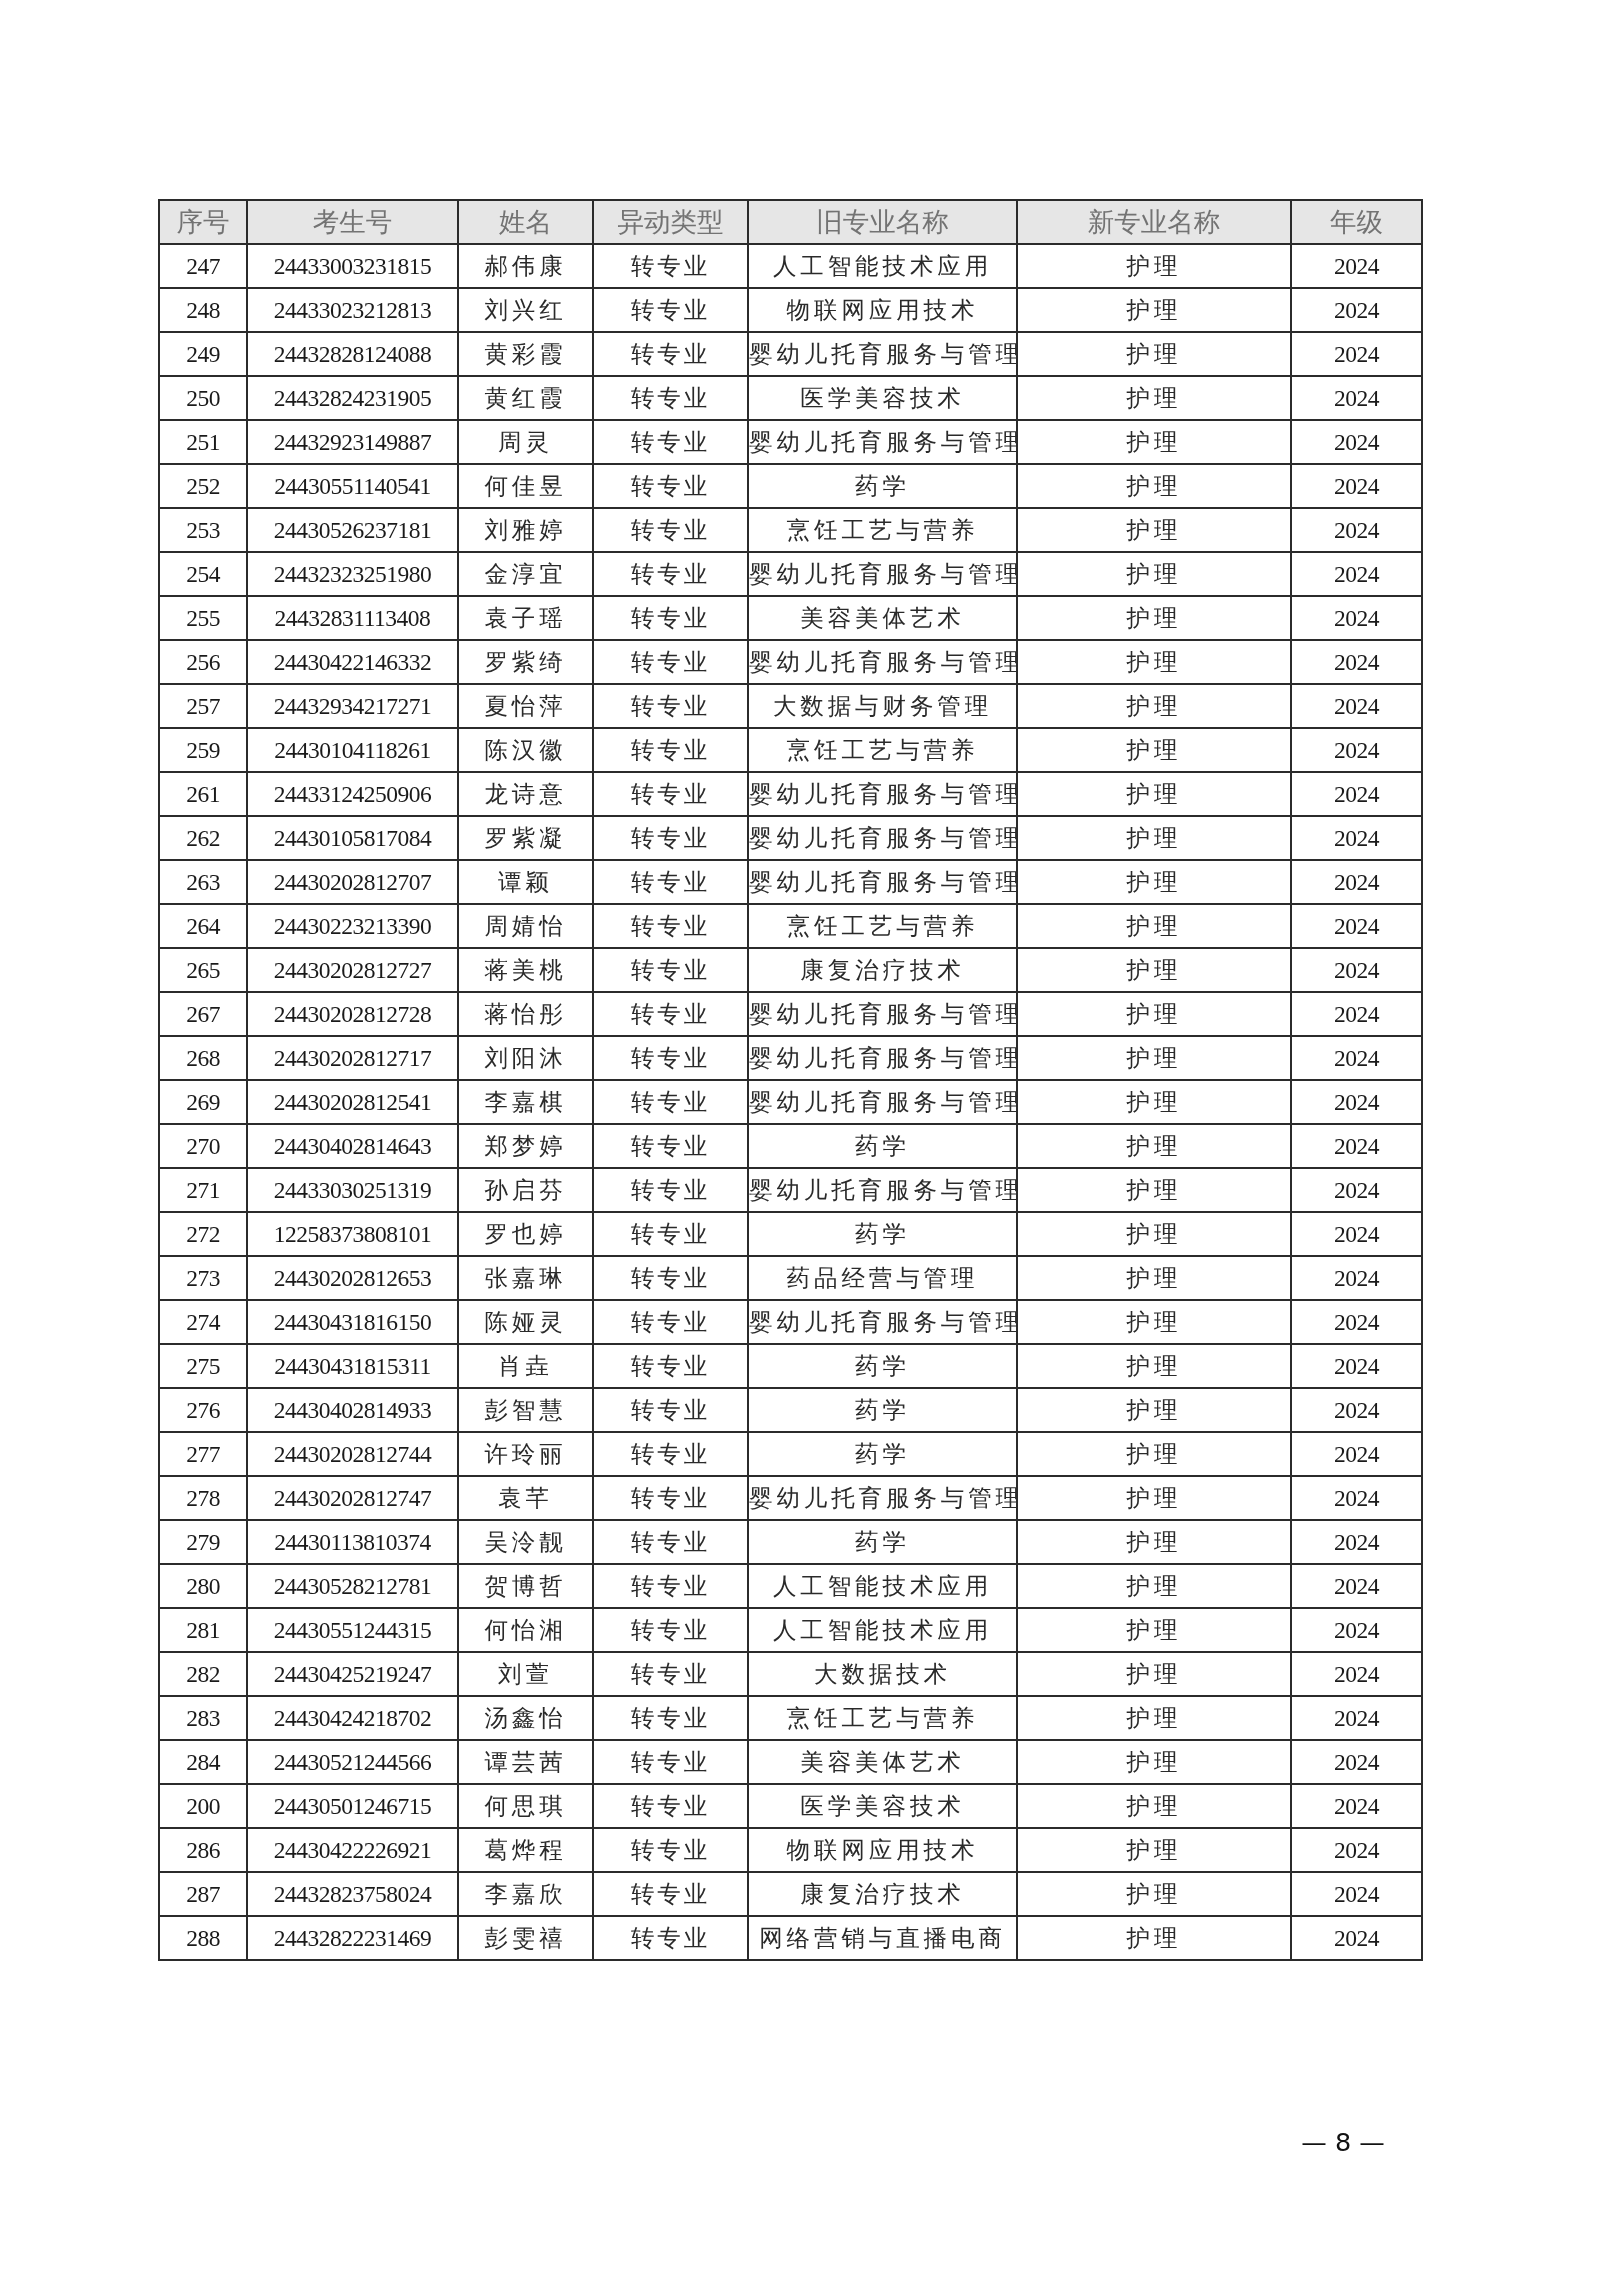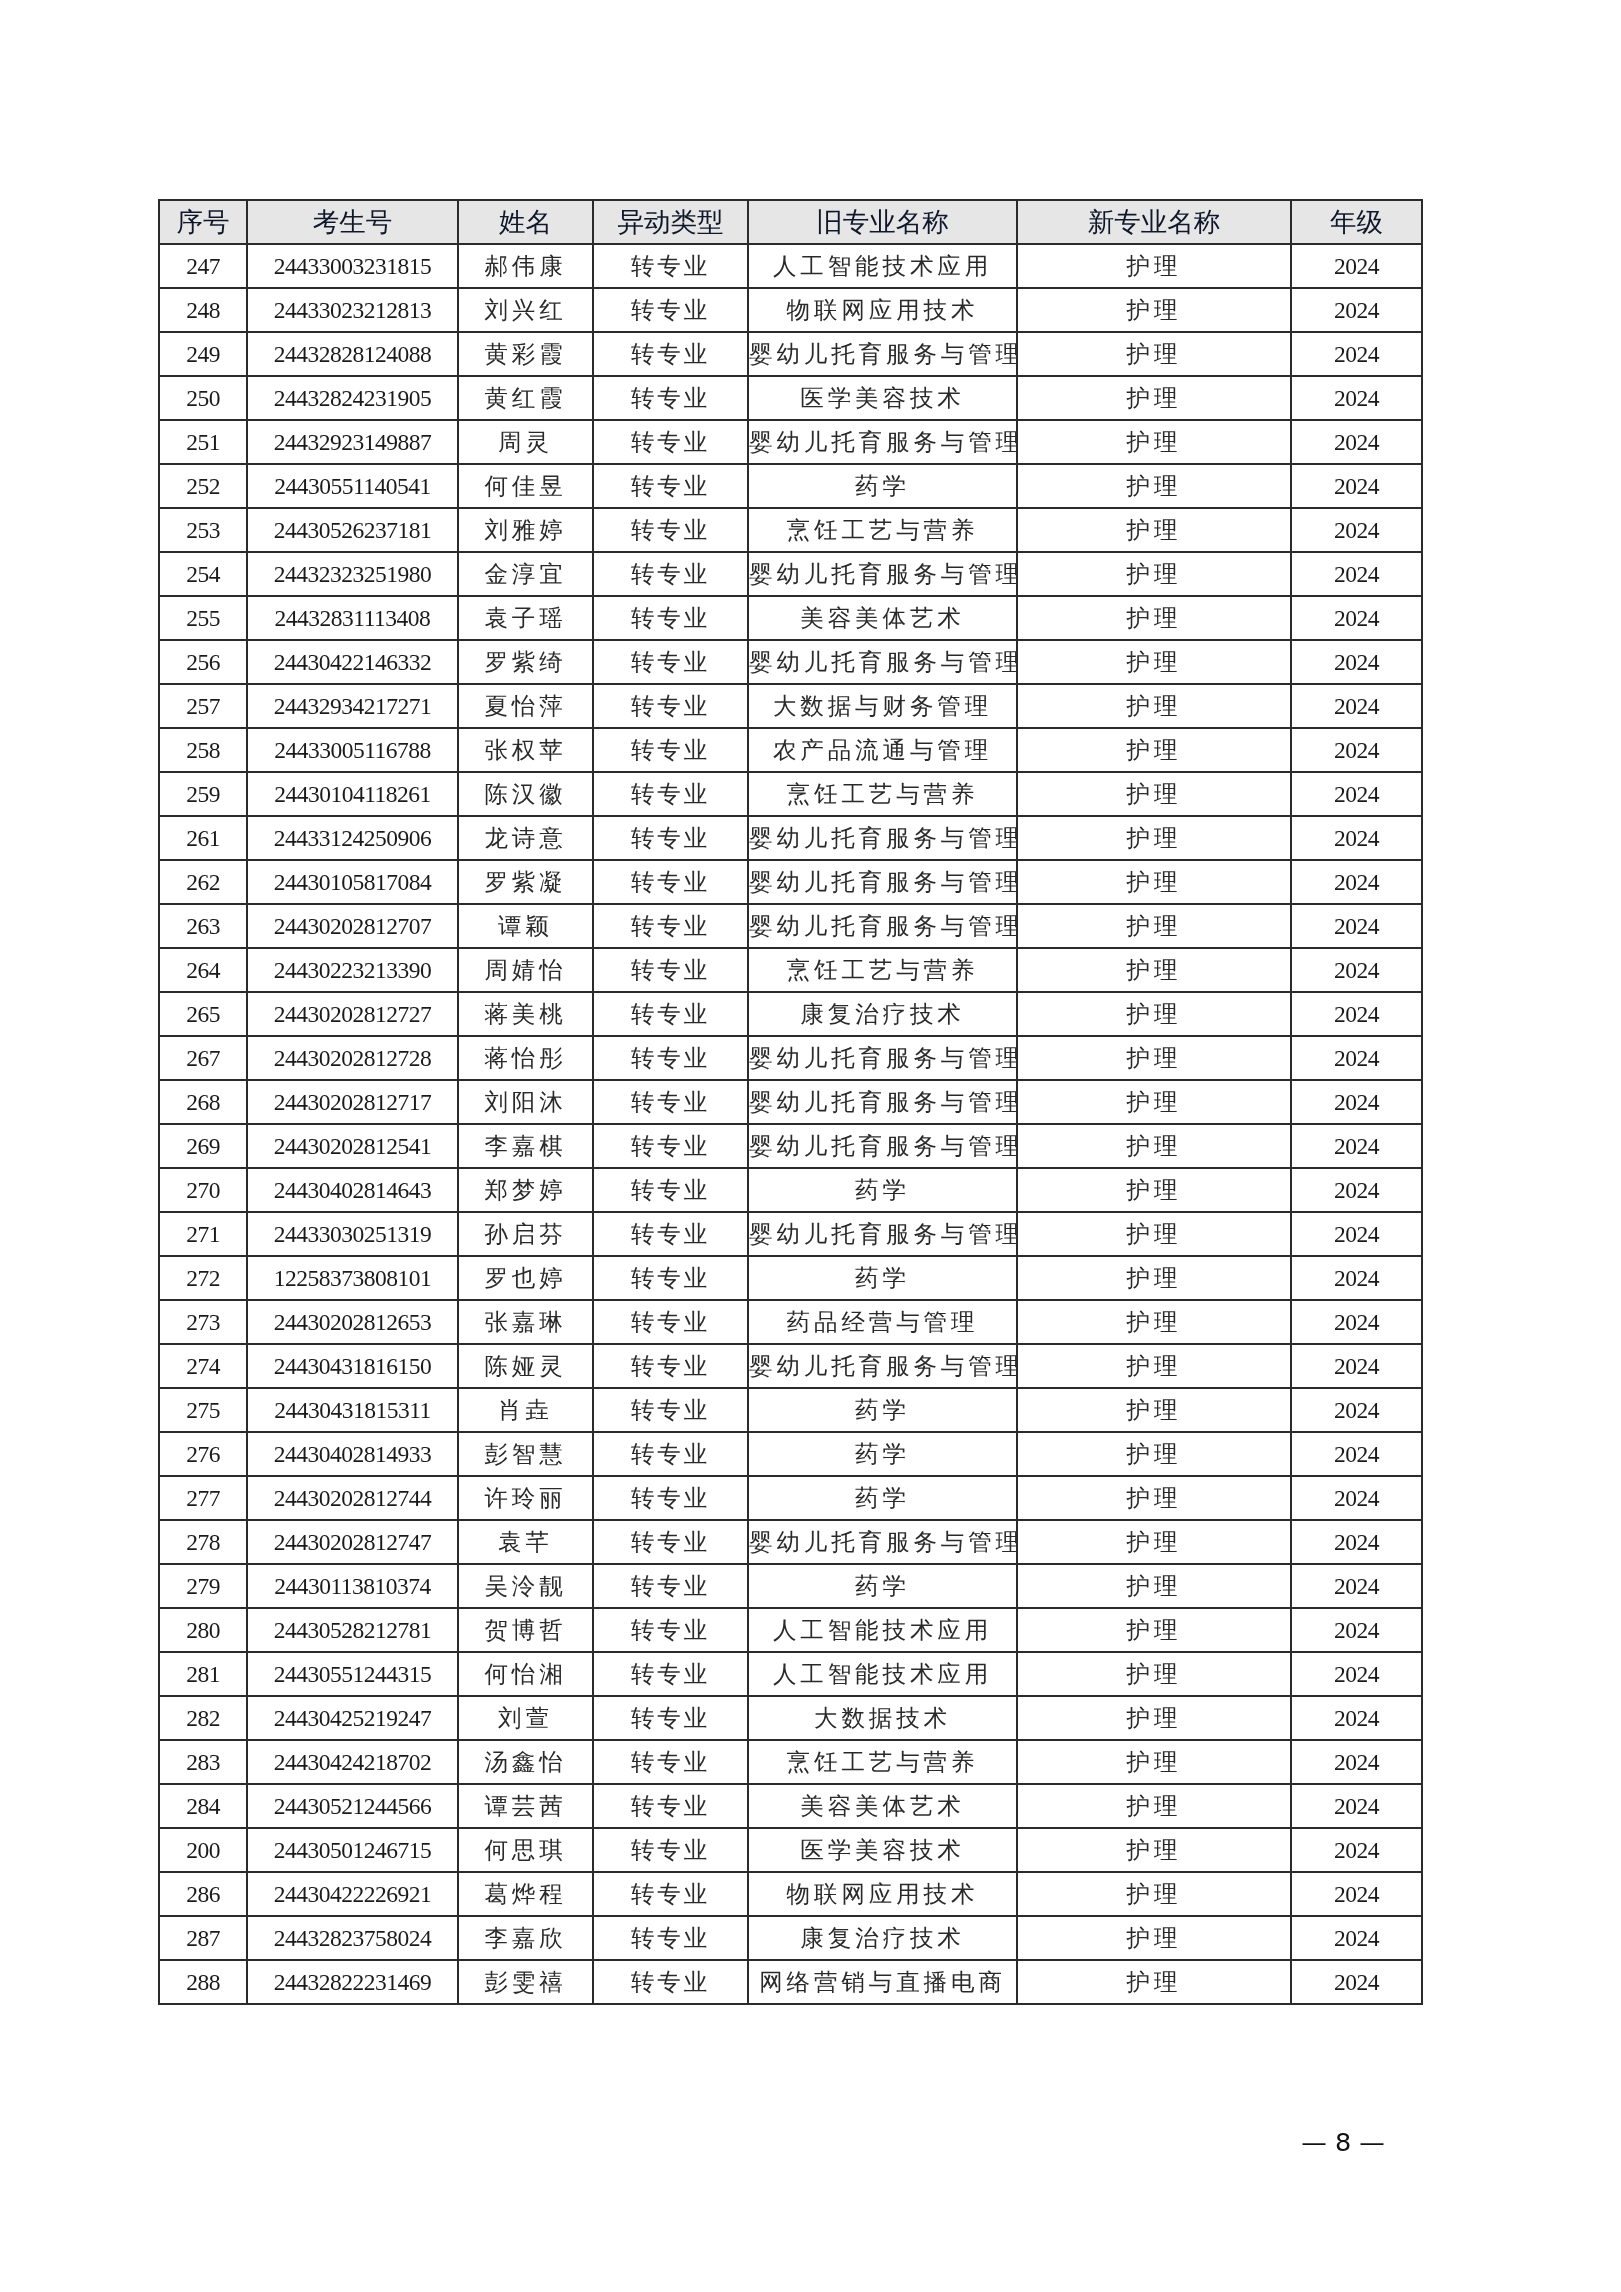--- a/index.html
+++ b/index.html
@@ -4,21 +4,21 @@
 <style>
   html, body { margin: 0; padding: 0; background: #ffffff; }
   body { width: 1621px; height: 2293px; position: relative; overflow: hidden;
          font-family: "DejaVu Serif", "Liberation Serif", serif; color: #1a1a1a; }
   .page { position: absolute; left: 0; top: 0; width: 1621px; height: 2293px; background: #fff; }
   table.roster { position: absolute; left: 158px; top: 199px; width: 1263px;
                  border-collapse: collapse; table-layout: fixed; }
   table.roster th, table.roster td { border: 2px solid #2b2b2b; text-align: center;
                  vertical-align: middle; padding: 0; height: 42px; overflow: hidden; white-space: nowrap; }
   table.roster th { background: #e6e6e6; font-family: "DejaVu Sans", "Liberation Sans", sans-serif;
-                 font-size: 26.5px; font-weight: normal; color: #0f172a; }
+                 font-size: 26.5px; font-weight: normal; color: #737373; }
   table.roster td { font-size: 23.5px; }
   td.num { font-family: "Liberation Serif", "DejaVu Serif", serif; font-size: 27.4px; letter-spacing: -0.5px; }
   td.cjk { font-family: "DejaVu Sans", "Liberation Sans", sans-serif; font-size: 23.5px; letter-spacing: 3.9px; color: #2a2a2a; font-weight: 300; }
   td.type { font-size: 26.5px; letter-spacing: 2.9px; }
   col.c1 { width: 88px; } col.c2 { width: 211px; } col.c3 { width: 135px; }
   col.c4 { width: 155px; } col.c5 { width: 269px; } col.c6 { width: 274px; } col.c7 { width: 131px; }
   .page-number { position: absolute; left: 1294px; top: 2127px; width: 98px; text-align: center;
                  font-family: "DejaVu Sans", "Liberation Sans", sans-serif; font-size: 25.5px; color: #111; }
 </style>
 </head>
@@ -140,29 +140,20 @@
         <tr>
           <td class="num">257</td>
           <td class="num">24432934217271</td>
           <td class="cjk">夏怡萍</td>
           <td class="cjk type">转专业</td>
           <td class="cjk">大数据与财务管理</td>
           <td class="cjk">护理</td>
           <td class="num">2024</td>
         </tr>
         <tr>
-          <td class="num">258</td>
-          <td class="num">24433005116788</td>
-          <td class="cjk">张权苹</td>
-          <td class="cjk type">转专业</td>
-          <td class="cjk">农产品流通与管理</td>
-          <td class="cjk">护理</td>
-          <td class="num">2024</td>
-        </tr>
-        <tr>
           <td class="num">259</td>
           <td class="num">24430104118261</td>
           <td class="cjk">陈汉徽</td>
           <td class="cjk type">转专业</td>
           <td class="cjk">烹饪工艺与营养</td>
           <td class="cjk">护理</td>
           <td class="num">2024</td>
         </tr>
         <tr>
           <td class="num">261</td>

